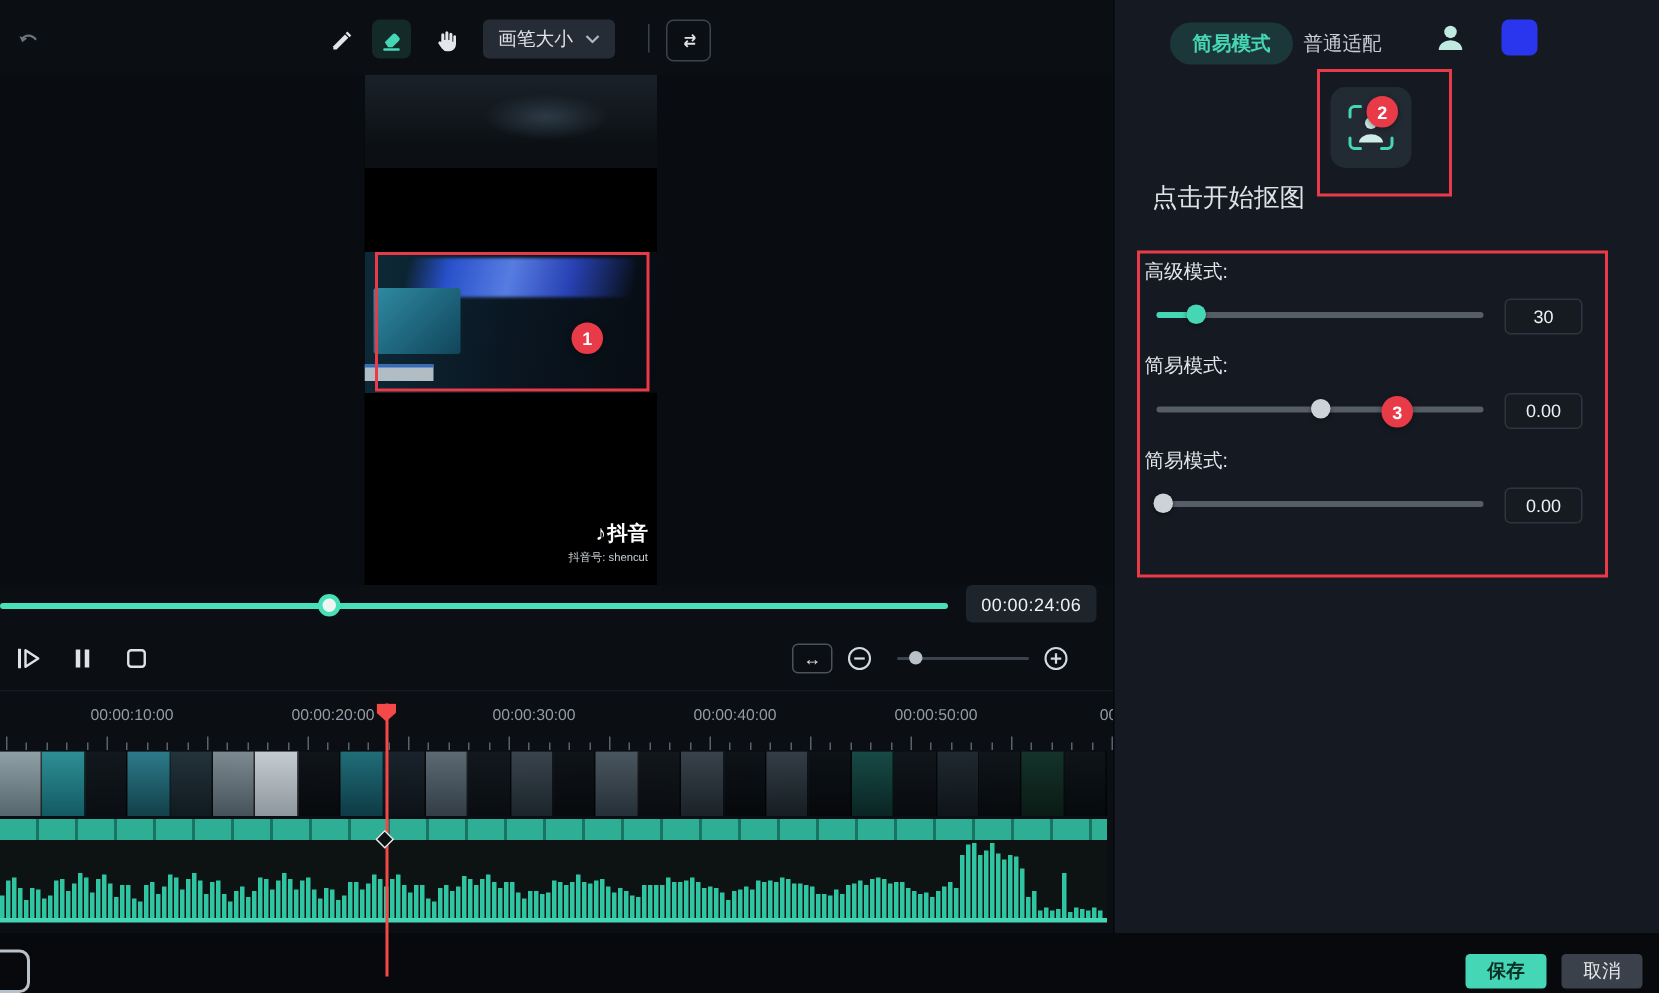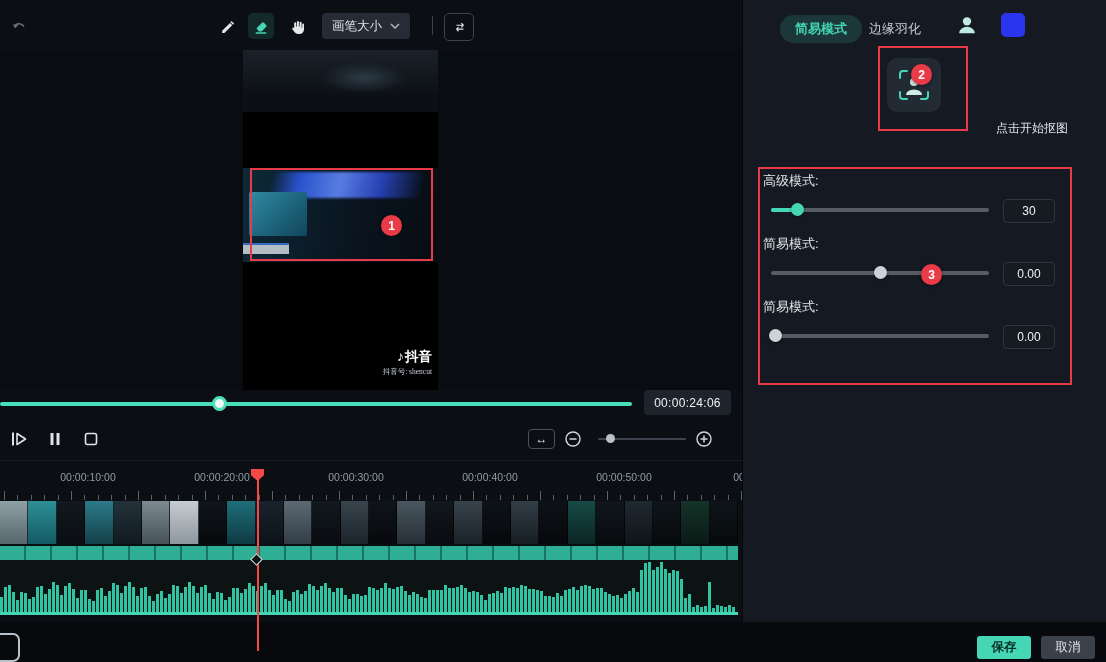--- a/index.html
+++ b/index.html
@@ -30,21 +30,21 @@
       background:linear-gradient(100deg,#0d2a38 0%,#0a1520 55%,#070c12 100%);}
   .v-screen{position:absolute;left:6px;top:24px;width:58px;height:44px;border-radius:2px;
       background:linear-gradient(135deg,#2f8ba4,#10455a);}
   .v-graffiti{position:absolute;left:28px;top:4px;width:152px;height:26px;border-radius:5px;
       transform:skew(-8deg);filter:blur(1px);opacity:.92;
       background:linear-gradient(95deg,rgba(43,85,216,0) 0%,#2b55d8 18%,#5e86f2 45%,#2b45c0 72%,rgba(43,85,216,0) 100%);}
   .v-sill{position:absolute;left:0;bottom:8px;width:46px;height:9px;background:#cfd9de;opacity:.85;border-top:2px solid #3a78d8;}
   .watermark{position:absolute;right:6px;top:296px;text-align:right;line-height:1.2;}
   .wm-brand{font-size:13.5px;font-weight:bold;color:#fff;}
   .wm-note{font-size:14px;font-weight:bold;color:#fff;margin-right:1px;}
-  .wm-account{font-size:7.5px;color:#c8cfd6;margin-top:2px;font-family:Liberation Serif, serif;}
+  .wm-account{font-size:7.5px;color:#c8cfd6;margin-top:2px;}
   
   .progress-track{position:absolute;left:0;top:402px;width:632px;height:4px;background:var(--accent2,#49dfb9);border-radius:2px;cursor:pointer;}
   .progress-handle{position:absolute;left:212px;top:396px;width:15px;height:15px;border-radius:50%;
       background:#eef6f3;border:3px solid var(--accent2,#49dfb9);box-sizing:border-box;cursor:grab;}
   .timecode{position:absolute;left:644px;top:390px;width:87px;height:25px;background:#1e242c;border-radius:4px;
       display:flex;align-items:center;justify-content:center;font-size:12px;letter-spacing:.3px;color:#eef1f4;}
   
   .controls{position:absolute;left:0;top:420px;width:742px;height:40px;}
   .ctl{position:absolute;top:8px;width:22px;height:22px;display:flex;align-items:center;justify-content:center;cursor:pointer;}
   .fit-btn{position:absolute;left:528px;top:9px;width:27px;height:20px;border:1.5px solid #4a525c;border-radius:4px;
@@ -72,21 +72,21 @@
   .keyframe{position:absolute;left:252px;top:94px;width:9px;height:9px;background:#0d1312;border:1.5px solid #e6edf0;
       transform:rotate(45deg);z-index:45;box-sizing:border-box;}
   
   .tab-simple{position:absolute;left:37px;top:15px;padding:5px 15px;border-radius:14px;cursor:pointer;
       background:rgba(69,214,181,.16);color:var(--accent,#45d6b5);font-size:13px;font-weight:bold;}
   .tab-adv{position:absolute;left:120px;top:20px;color:#c7cdd4;font-size:13px;cursor:pointer;padding:0 6px;}
   .avatar{position:absolute;left:211px;top:12px;width:26px;height:26px;display:flex;align-items:center;justify-content:center;cursor:pointer;}
   .swatch{position:absolute;left:258px;top:13px;width:24px;height:24px;border-radius:5px;background:var(--blue,#2a35ee);cursor:pointer;}
   .key-btn{position:absolute;left:144px;top:58px;width:54px;height:54px;background:#222a34;border-radius:10px;
       display:flex;align-items:center;justify-content:center;cursor:pointer;}
-  .key-label{position:absolute;left:25px;top:120px;width:300px;text-align:right;font-size:12px;color:#dfe3e8;}
+  .key-label{position:absolute;left:25px;top:120px;width:300px;text-align:left;font-size:17px;color:#dfe3e8;}
   .param-group{position:absolute;left:0;width:364px;height:62px;}
   .param-label{position:absolute;left:20px;top:2px;font-size:13px;color:#e2e6ea;}
   .slider{position:absolute;left:28px;top:38px;width:218px;height:4px;background:#555d66;border-radius:2px;cursor:pointer;}
   .slider-fill{position:absolute;left:0;top:0;height:100%;background:var(--accent,#45d6b5);border-radius:2px;}
   .slider-handle{position:absolute;top:-5px;width:13px;height:13px;border-radius:50%;background:#ccd3d8;
       box-shadow:0 1px 3px rgba(0,0,0,.5);cursor:grab;}
   .value-box{position:absolute;left:260px;top:29px;width:52px;height:24px;background:#161b22;border:1px solid #2d3540;
       border-radius:4px;display:flex;align-items:center;justify-content:center;font-size:12px;color:#eef1f4;box-sizing:border-box;}
   
   .btn{position:absolute;top:14px;width:54px;height:23px;border-radius:3px;display:flex;align-items:center;
@@ -502,21 +502,21 @@
         <div class="audio-foot"></div>
       </div>
       <div class="playhead-line"></div>
       <div class="playhead-cap"></div>
       <div class="keyframe"></div>
     </div>
   </div>
 
   <div class="right-pane">
     <span class="tab-simple">简易模式</span>
-    <span class="tab-adv">边缘羽化</span>
+    <span class="tab-adv">普通适配</span>
     <span class="avatar">
       <svg width="24" height="24" viewBox="0 0 26 26">
           <circle cx="13" cy="9" r="4.5" fill="#bfeadf"></circle>
           <path d="M4.5 22 a8.5 7 0 0 1 17 0 z" fill="#bfeadf"></path>
         </svg>
     </span>
     <span class="swatch"></span>
 
     <div class="key-btn">
       <svg width="38" height="38" viewBox="0 0 38 38">

